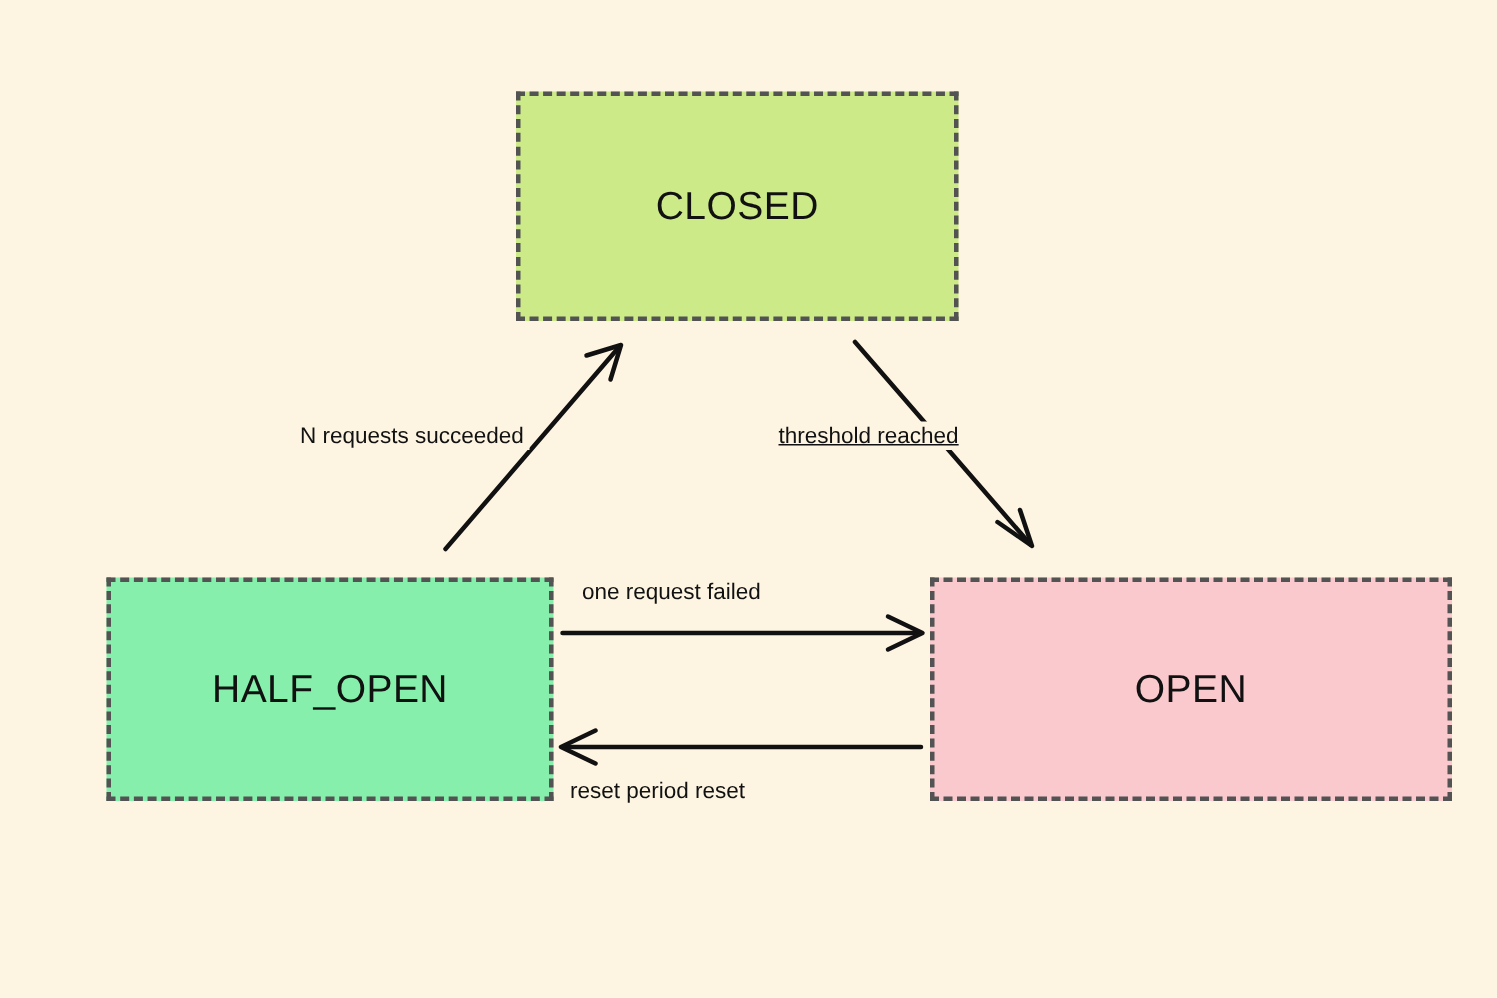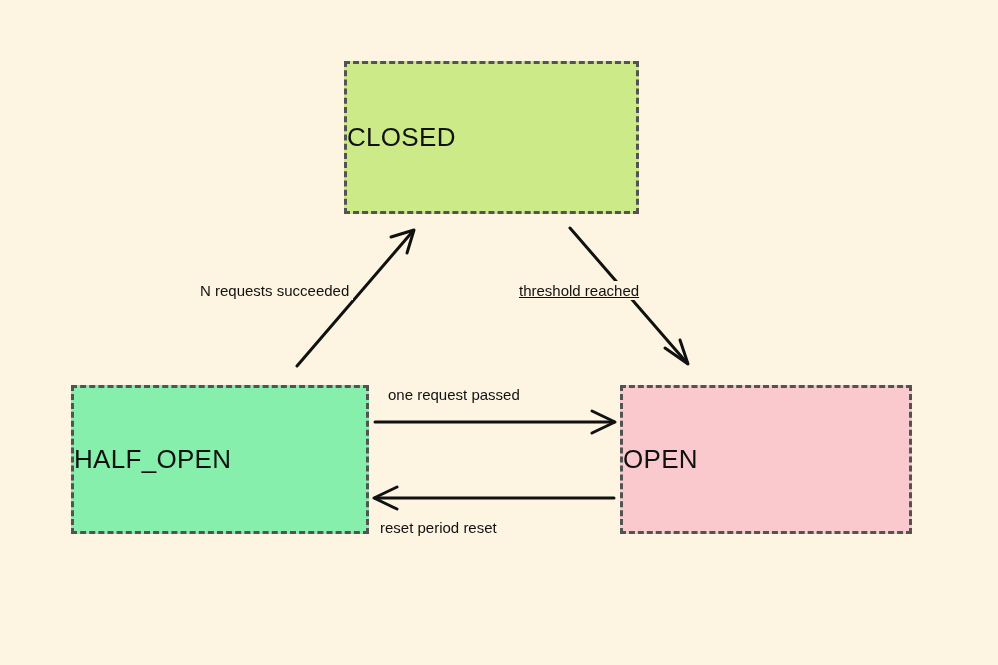--- a/index.html
+++ b/index.html
@@ -25,21 +25,21 @@
     left: 0;
     width: 998px;
     height: 665px;
   }
   .state-node {
     position: absolute;
     box-sizing: border-box;
     border: 3px dashed #535353;
     display: flex;
     align-items: center;
-    justify-content: flex-start;
+    justify-content: center;
   }
   .state-label {
     font-family: "Liberation Sans", sans-serif;
     font-size: 26px;
     color: #111111;
     letter-spacing: 0.3px;
     white-space: nowrap;
   }
   #node-closed {
     left: 344px;
@@ -51,21 +51,21 @@
   #node-half-open {
     left: 71px;
     top: 385px;
     width: 298px;
     height: 149px;
     background: #86efac;
   }
   #node-open {
     left: 620px;
     top: 385px;
-    width: 292px;
+    width: 348px;
     height: 149px;
     background: #f9c9cd;
   }
   .edge-label {
     position: absolute;
     font-family: "Liberation Sans", sans-serif;
     font-size: 15px;
     color: #111111;
     white-space: nowrap;
     background: #fdf5e2;
@@ -126,17 +126,17 @@
   </div>
 
   <div class="state-node" id="node-open">
     <span class="state-label">OPEN</span>
   </div>
 
   <div class="edge-label" id="label-n-requests-succeeded">N requests succeeded</div>
 
   <div class="edge-label" id="label-threshold-reached">threshold reached</div>
 
-  <div class="edge-label" id="label-one-request-failed">one request passed</div>
+  <div class="edge-label" id="label-one-request-failed">one request failed</div>
 
   <div class="edge-label" id="label-reset-period-passed">reset period reset</div>
 
 </div>
 
 </body></html>

